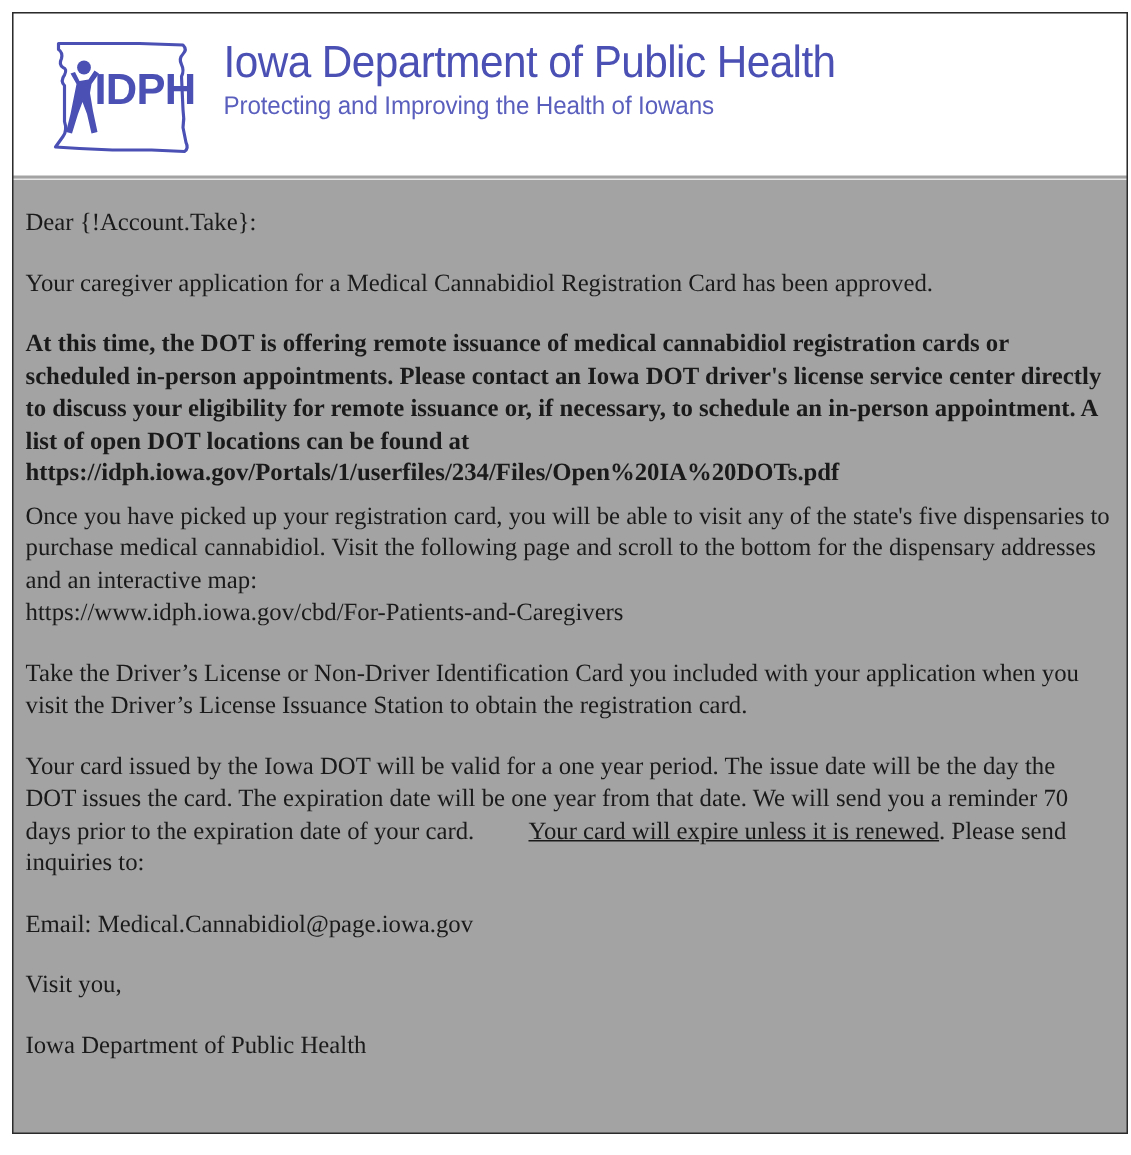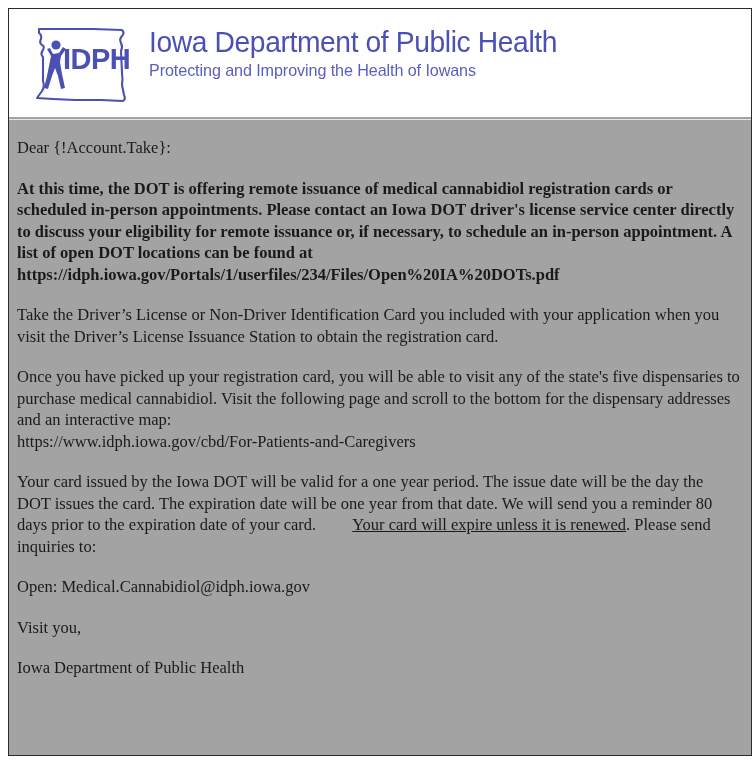--- a/index.html
+++ b/index.html
@@ -91,21 +91,21 @@
     right: 10px;
     font-size: 16.5px;
     line-height: 21.5px;
     color: #1a1a1a;
   }
   .letter-body p {
     margin: 0 0 19px 0;
   }
   .letter-body p.bold {
     font-weight: bold;
-    margin-bottom: 19px;
+    margin-bottom: 7px;
   }
   .sig-line { margin: 0; }
   .sig-block { margin-top: 19px; }
   .underlined { text-decoration: underline; margin-left: 32px; }
   .nowrapurl { white-space: nowrap; }
 </style>
 </head>
 <body>
 
 <div class="page">
@@ -138,38 +138,39 @@
       <div class="org-tagline">Protecting and Improving the Health of Iowans</div>
     </div>
 
     <div class="header-rule"></div>
   </div>
 
   <div class="letter-body">
 
     <p>Dear {!Account.Take}:</p>
 
+    <p>Your caregiver application for a Medical Cannabidiol Registration Card has been approved.</p>
 
     <p class="bold">
       <span>At this time, the DOT is offering remote issuance of medical cannabidiol registration cards or scheduled in-person appointments. Please contact an Iowa DOT driver's license service center directly to discuss your eligibility for remote issuance or, if necessary, to schedule an in-person appointment. A list of open DOT locations can be found at</span>
       <span class="nowrapurl">https://idph.iowa.gov/Portals/1/userfiles/234/Files/Open%20IA%20DOTs.pdf</span>
     </p>
 
-    <p>Take the Driver’s License or Non-Driver Identification Card you included with your application when you visit the Driver’s License Issuance Station to obtain the registration card.</p>
-
     <p>
       <span>Once you have picked up your registration card, you will be able to visit any of the state's five dispensaries to purchase medical cannabidiol. Visit the following page and scroll to the bottom for the dispensary addresses and an interactive map:</span><br>
       <span class="nowrapurl">https://www.idph.iowa.gov/cbd/For-Patients-and-Caregivers</span>
     </p>
 
+    <p>Take the Driver’s License or Non-Driver Identification Card you included with your application when you visit the Driver’s License Issuance Station to obtain the registration card.</p>
+
     <p>
-      <span>Your card issued by the Iowa DOT will be valid for a one year period. The issue date will be the day the DOT issues the card. The expiration date will be one year from that date. We will send you a reminder 80 days prior to the expiration date of your card. </span><span class="underlined">Your card will expire unless it is renewed</span><span>. Please send inquiries to:</span>
+      <span>Your card issued by the Iowa DOT will be valid for a one year period. The issue date will be the day the DOT issues the card. The expiration date will be one year from that date. We will send you a reminder 70 days prior to the expiration date of your card. </span><span class="underlined">Your card will expire unless it is renewed</span><span>. Please send inquiries to:</span>
     </p>
 
-    <p>Open: Medical.Cannabidiol@idph.iowa.gov</p>
+    <p>Email: Medical.Cannabidiol@page.iowa.gov</p>
 
     <p>Visit you,</p>
 
     <div class="sig-block">
       <p class="sig-line">Iowa Department of Public Health</p>
 
     </div>
 
   </div>
 </div>

